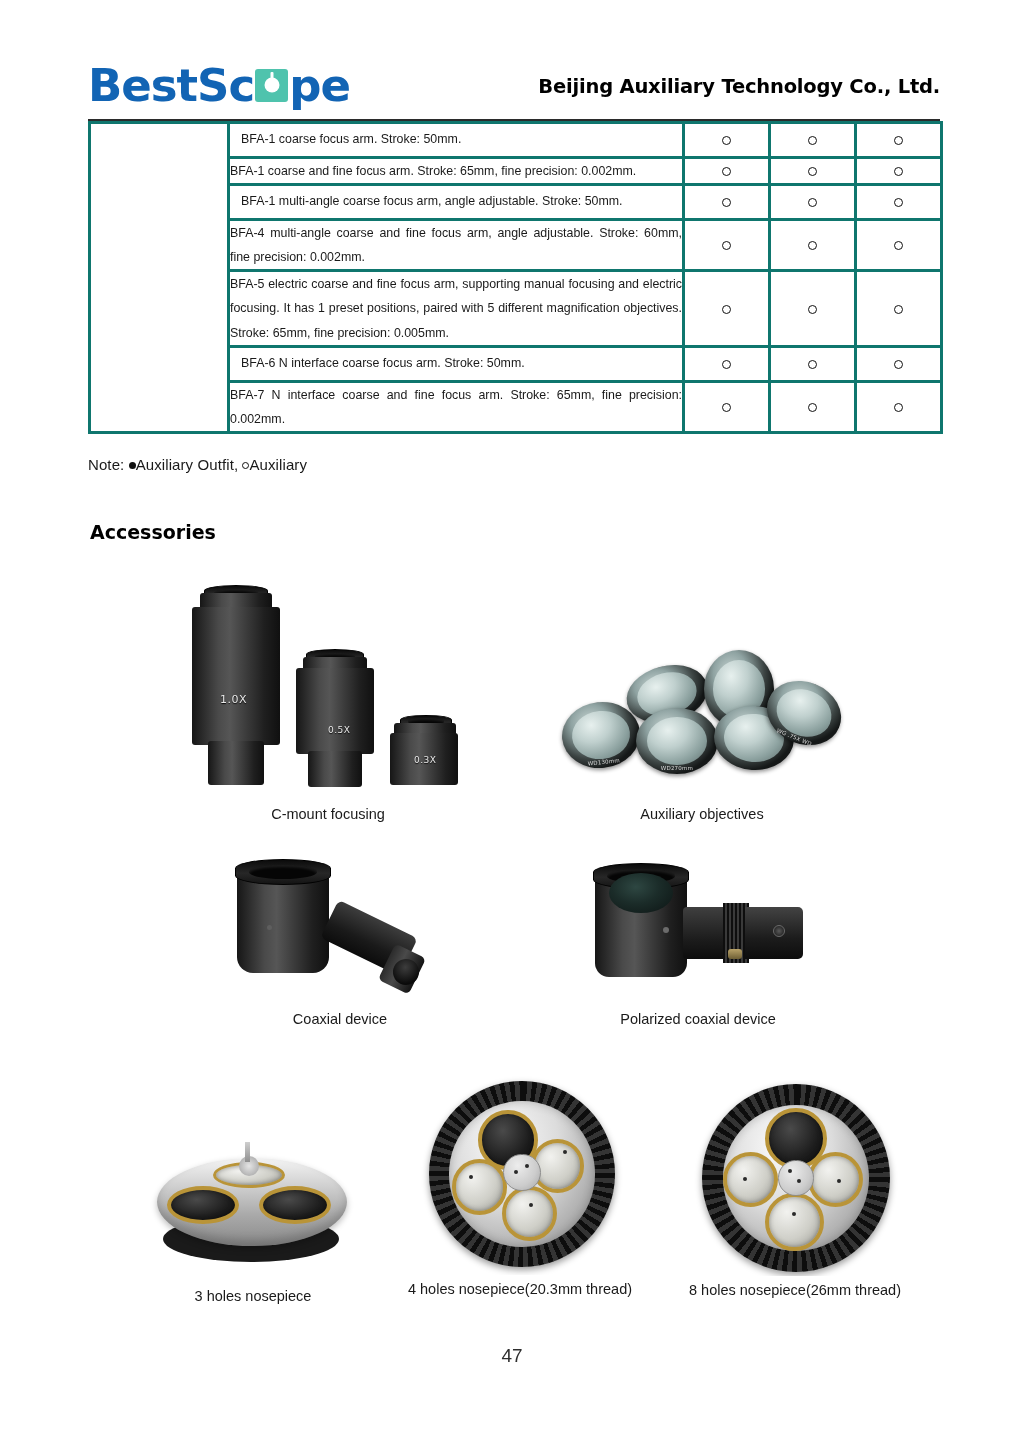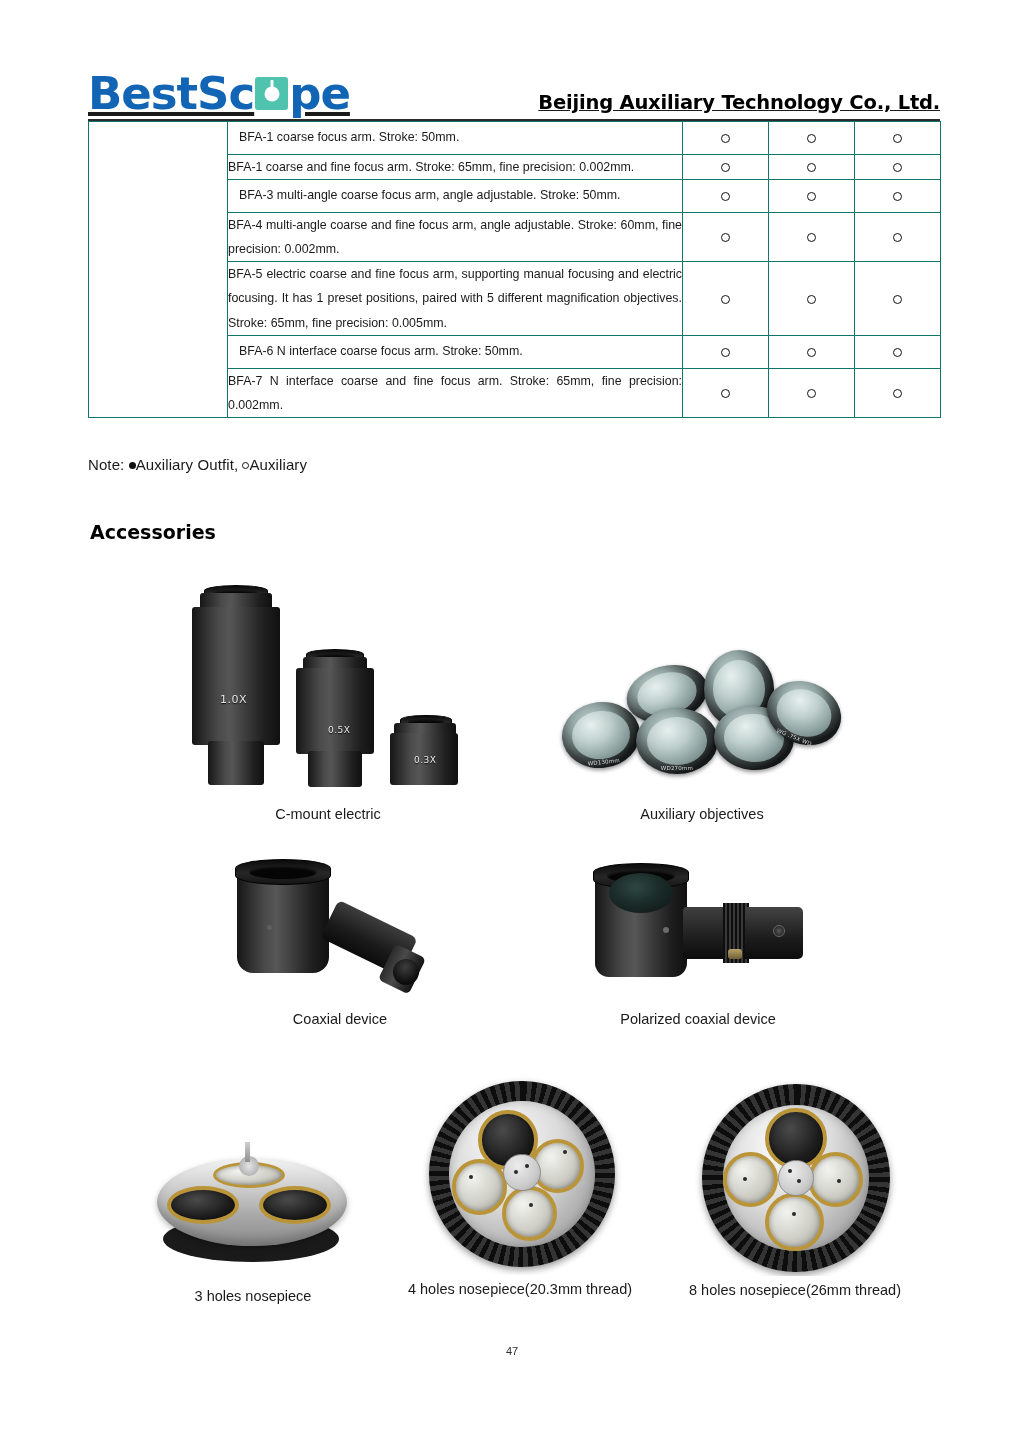--- a/index.html
+++ b/index.html
@@ -25,23 +25,22 @@
   }
 
   
   .header {
     position: absolute;
     left: 88px;
     top: 58px;
     width: 852px;
     height: 62px;
     display: flex;
-    align-items: flex-end;
+    align-items: center;
     justify-content: space-between;
-    text-decoration: underline;
   }
 
   .logo {
     display: flex;
     align-items: center;
     font-size: 45px;
     font-weight: bold;
     letter-spacing: -1px;
     line-height: 1;
     color: #1264b4;
@@ -106,21 +105,21 @@
   .spec-table {
     position: absolute;
     left: 88px;
     top: 121px;
     width: 852px;
     border-collapse: collapse;
     table-layout: fixed;
     font-size: 12.4px;
   }
   .spec-table td {
-    border: 1px solid #0f766e;
+    border: 3px solid #0f766e;
     vertical-align: middle;
     padding: 0;
   }
   .col-blank   { width: 139px; }
   .col-desc    { width: 455px; }
   .col-m1      { width: 86px; }
   .col-m2      { width: 86px; }
   .col-m3      { width: 86px; }
 
   .desc-cell {
@@ -320,21 +319,21 @@
     background: linear-gradient(to bottom, #f4f4f4 0%, #d2d2d2 30%, #a9a9a9 65%, #8a8a8a 100%);
     box-shadow: inset 0 -6px 10px rgba(0,0,0,0.18), 0 3px 6px rgba(0,0,0,0.25);
   }
 
   
   .page-number {
     position: absolute;
     left: 0; right: 0;
     top: 1345px;
     text-align: center;
-    font-size: 11px;
+    font-size: 19px;
     color: #2e2e2e;
   }
 </style>
 </head>
 <body>
 
 <div class="page">
 
   <div class="header">
     <div class="logo">
@@ -362,21 +361,21 @@
         <td class="mark-cell"><span class="mark-glyph"></span></td>
         <td class="mark-cell"><span class="mark-glyph"></span></td>
       </tr>
       <tr>
         <td class="desc-cell">BFA-1 coarse and fine focus arm. Stroke: 65mm, fine precision: 0.002mm.</td>
         <td class="mark-cell"><span class="mark-glyph"></span></td>
         <td class="mark-cell"><span class="mark-glyph"></span></td>
         <td class="mark-cell"><span class="mark-glyph"></span></td>
       </tr>
       <tr>
-        <td class="desc-cell single">BFA-3 multi-angle coarse focus arm, angle adjustable. Stroke: 50mm.</td>
+        <td class="desc-cell single">BFA-1 multi-angle coarse focus arm, angle adjustable. Stroke: 50mm.</td>
         <td class="mark-cell"><span class="mark-glyph"></span></td>
         <td class="mark-cell"><span class="mark-glyph"></span></td>
         <td class="mark-cell"><span class="mark-glyph"></span></td>
       </tr>
       <tr>
         <td class="desc-cell">BFA-4 multi-angle coarse and fine focus arm, angle adjustable. Stroke: 60mm, fine precision: 0.002mm.</td>
         <td class="mark-cell"><span class="mark-glyph"></span></td>
         <td class="mark-cell"><span class="mark-glyph"></span></td>
         <td class="mark-cell"><span class="mark-glyph"></span></td>
       </tr>
@@ -418,21 +417,21 @@
       <div class="tube" style="left:125px; top:82px; width:64px; height:14px;"></div>
       <div class="tube" style="left:118px; top:93px; width:78px; height:86px;"></div>
       <div class="mag-label" style="left:150px; top:150px; font-size:9px;">0.5X</div>
       <div class="tube" style="left:130px; top:176px; width:54px; height:36px;"></div>
 
       <div class="tube-top" style="left:222px; top:140px; width:52px; height:13px;"></div>
       <div class="tube" style="left:216px; top:148px; width:62px; height:14px;"></div>
       <div class="tube" style="left:212px; top:158px; width:68px; height:52px;"></div>
       <div class="mag-label" style="left:236px; top:180px; font-size:9px;">0.3X</div>
     </div>
-    <div class="caption">C-mount electric</div>
+    <div class="caption">C-mount focusing</div>
   </div>
 
   <div class="figure" style="left:552px; top:640px; width:300px;">
     <div class="photo" style="width:300px; height:160px;">
       <div class="lens-ring" style="left:10px; top:62px; width:78px; height:66px; transform:rotate(-6deg);">
         <div class="glass"></div>
         <div class="ring-text">WD130mm</div>
       </div>
       <div class="lens-ring" style="left:74px; top:26px; width:82px; height:56px; transform:rotate(-14deg);">
         <div class="glass"></div>

